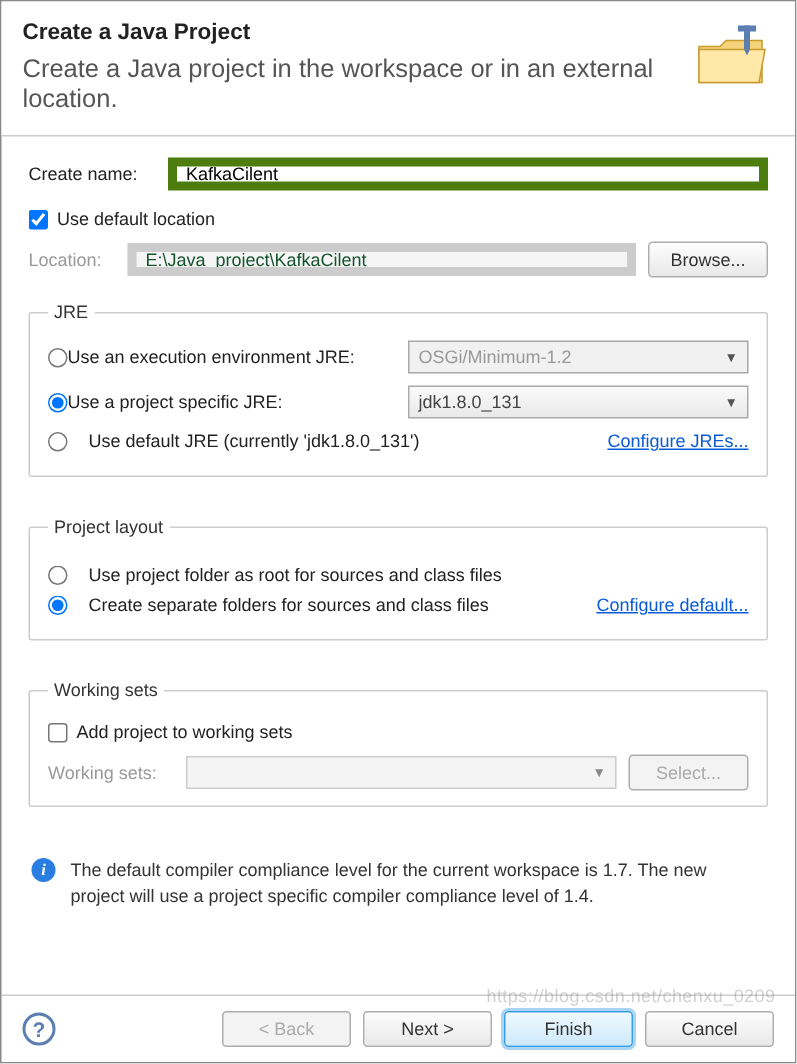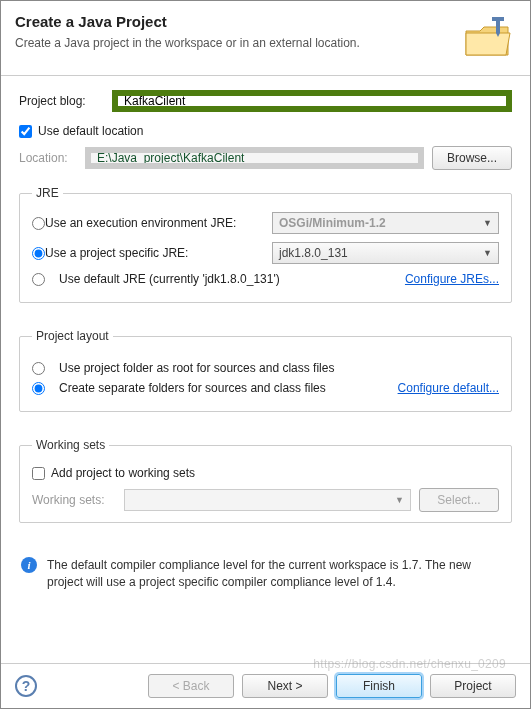--- a/index.html
+++ b/index.html
@@ -44,21 +44,21 @@
     }
     .header {
       background:#fff;
       padding:12px 14px 14px 14px;
       border-bottom:1px solid #ccc;
       display:flex;
       align-items:flex-start;
     }
     .header-text { flex:1; }
     .header-title { font-size:15px; font-weight:bold; color:#222; margin-bottom:6px; }
-    .header-desc { font-size:12px; color:#555; }
+    .header-desc { font-size:17px; color:#555; }
     .header-icon {
       width:56px;height:48px;
       display:flex;align-items:center;justify-content:center;
     }
     .content {
       flex:1;
       padding:14px 18px 6px 18px;
       overflow:auto;
       color:#222;
     }
@@ -105,21 +105,21 @@
     .radio-row input[type=radio]{ margin-right:6px; }
     .combo {
       flex:1; height:22px;
       border:1px solid #aaa;
       background:linear-gradient(#fafafa,#e9e9e9);
       padding:2px 6px;
       font-size:12px;
       color:#444;
       display:flex;align-items:center;justify-content:space-between;
     }
-    .combo.disabled { color:#999; background:#f1f1f1;font-weight:bold; }
+    .combo.disabled { color:#999; background:#f1f1f1; }
     .combo .chev { font-size:9px; color:#555; }
     .link {
       color:#0a5bd6; text-decoration:underline; cursor:pointer;
     }
     .right { margin-left:auto; }
     .infobox {
       display:flex; gap:10px; padding:8px 2px; margin-top:4px;
     }
     .info-icon {
       width:16px;height:16px;flex-shrink:0;
@@ -154,21 +154,21 @@
     .jre-grid .row2 {
       display:flex; align-items:center; gap:10px;
     }
     .jre-grid .row2 .radio-col { flex:0 0 230px; display:flex;align-items:flex-end; }
     .layout-link-row{display:flex;margin-top:6px;}
     .ws-row{display:flex;align-items:center;gap:8px;margin-top:8px;}
     .ws-label-disabled{color:#999;min-width:84px;}
     .ws-combo{flex:1;height:22px;border:1px solid #ccc;background:#f4f4f4;display:flex;align-items:center;justify-content:flex-end;padding:0 6px;}
     .ws-combo .chev{font-size:9px;color:#888;}
     .watermark{
-      position:absolute; right:25px; bottom:38px;
+      position:absolute; right:14px; bottom:38px;
       font-size:12px; color:rgba(150,150,150,0.45);
       pointer-events:none;
       letter-spacing:0.3px;
       margin-left:24px;
     }
   </style>
 </head>
 <body>
 
 <div class="window">
@@ -186,21 +186,21 @@
         <rect x="34" y="2" width="4" height="16" fill="#5a7fb0"></rect>
         <rect x="30" y="2" width="12" height="4" fill="#5a7fb0"></rect>
         <path d="M34 18 L38 18 L36 22 Z" fill="#5a7fb0"></path>
       </svg>
     </div>
   </div>
 
   <div class="content">
 
     <div class="form-row">
-      <span class="label">Project blog:</span>
+      <span class="label">Create name:</span>
       <input class="text-input" type="text" value="KafkaCilent" style="">
     </div>
 
     <div class="checkbox-row">
       <input type="checkbox" checked="" style="">
       <span>Use default location</span>
     </div>
 
     <div class="location-row">
       <span class="label-disabled">Location:</span>
@@ -273,18 +273,18 @@
     </div>
 
   </div>
 
   <div class="footer">
     <div class="help-icon">?</div>
     <div class="footer-buttons">
       <button class="btn btn-wide disabled" disabled="">&lt; Back</button>
       <button class="btn btn-wide">Next &gt;</button>
       <button class="btn btn-wide btn-default">Finish</button>
-      <button class="btn btn-wide">Project</button>
+      <button class="btn btn-wide">Cancel</button>
     </div>
   </div>
 
   <div class="watermark">https://blog.csdn.net/chenxu_0209</div>
 </div>
 
 </body></html>

